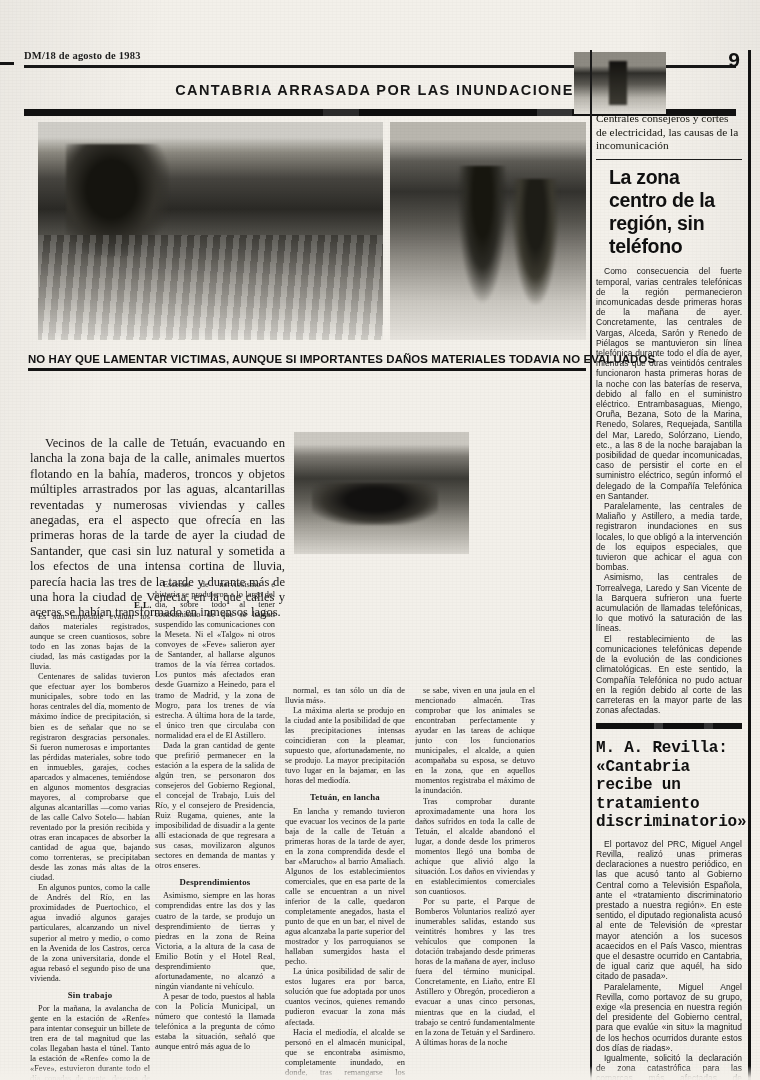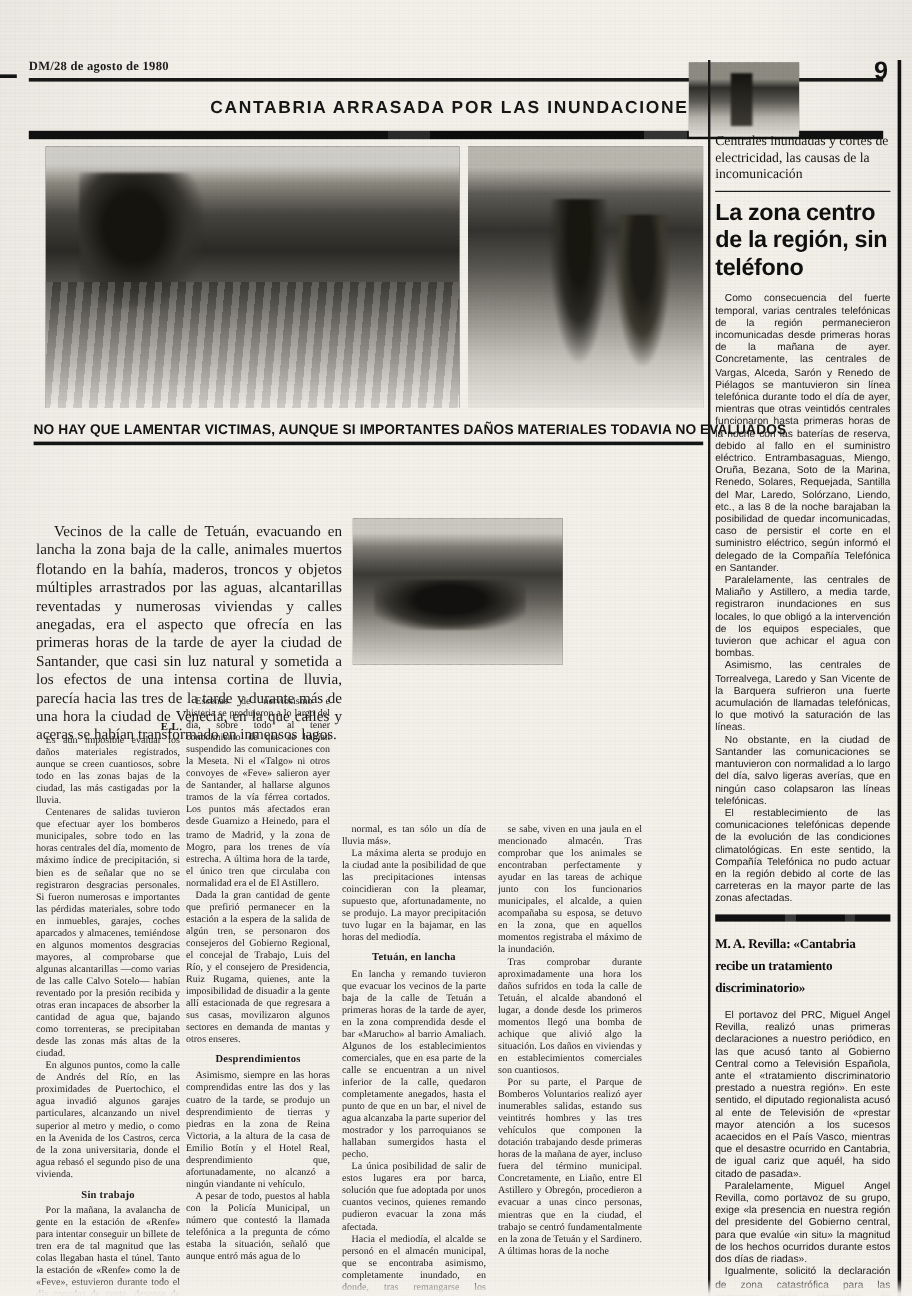--- a/index.html
+++ b/index.html
@@ -159,50 +159,51 @@
   }
   .rail-kicker{
     font-size:11.4px;line-height:13.6px;font-family:"Liberation Serif",serif;
     color:#15150f;
   }
   .rail-rule{height:1.6px;background:#1c1c1c;margin:6px 0 6px 0;}
   .rail-headline{
     font-family:"Liberation Sans",sans-serif;font-weight:bold;
     font-size:19.5px;line-height:23px;letter-spacing:-.3px;color:#101010;
     margin-bottom:8px;
+    margin-left:13px;
   }
   .rail-body{
     font-size:8.5px;line-height:10.2px;text-align:justify;
     font-family:Liberation Sans, sans-serif;
     -webkit-hyphens:auto;hyphens:auto;
   }
   .rail-body p{margin:0;text-indent:8px;}
   .rail-band{height:6px;margin:8px 0 10px 0;
     background:linear-gradient(90deg,#111 0 40%,#3a3a3a 40% 46%,#0f0f0f 46% 74%,#343434 74% 80%,#121212 80% 100%);
   }
   .rail-headline2{
-    font-family:Liberation Serif, serif;font-weight:bold;
-    font-size:11px;line-height:18.5px;letter-spacing:-.2px;color:#101010;
+    font-family:Liberation Mono, monospace;font-weight:bold;
+    font-size:16px;line-height:18.5px;letter-spacing:-.2px;color:#101010;
     margin-bottom:7px;
   }
   .fade-bottom{
     position:absolute;left:0;right:0;bottom:0;height:14px;
     background:linear-gradient(180deg, rgba(243,240,234,0) 0%, rgba(243,240,234,.95) 85%);
     pointer-events:none;
   }
 </style>
 </head>
 <body>
 
 <div class="page">
 
   <div class="crop-mark"></div>
 
   <div class="masthead">
-    <div class="mh-date">DM/28 de agosto de 1980</div>
+    <div class="mh-date">DM/18 de agosto de 1983</div>
     <div class="mh-rule"></div>
   </div>
   <div class="page-no">9</div>
 
   <div class="section-band">
     <div class="section-title">CANTABRIA ARRASADA POR LAS INUNDACIONES</div>
   </div>
   <div class="band-rule"></div>
 
   <div class="photo" id="photo-wide">
@@ -253,28 +254,27 @@
   <div class="col" id="col4">
       <p>se sabe, viven en una jaula en el mencionado almacén. Tras comprobar que los animales se encontraban perfectamente y ayudar en las tareas de achique junto con los funcionarios municipales, el alcalde, a quien acompañaba su esposa, se detuvo en la zona, que en aquellos momentos registraba el máximo de la inundación.</p>
       <p>Tras comprobar durante aproximadamente una hora los daños sufridos en toda la calle de Tetuán, el alcalde abandonó el lugar, a donde desde los primeros momentos llegó una bomba de achique que alivió algo la situación. Los daños en viviendas y en establecimientos comerciales son cuantiosos.</p>
       <p>Por su parte, el Parque de Bomberos Voluntarios realizó ayer inumerables salidas, estando sus veintitrés hombres y las tres vehículos que componen la dotación trabajando desde primeras horas de la mañana de ayer, incluso fuera del término municipal. Concretamente, en Liaño, entre El Astillero y Obregón, procedieron a evacuar a unas cinco personas, mientras que en la ciudad, el trabajo se centró fundamentalmente en la zona de Tetuán y el Sardinero. A últimas horas de la noche</p>
     </div>
 
   <div class="rail-divider"></div>
   <div class="rail-edge"></div>
 
   <div class="rail">
-    <div class="rail-kicker">Centrales inundadas y cortes de electricidad, las causas de la incomunicación</div>
+    <div class="rail-kicker">Centrales consejeros y cortes de electricidad, las causas de la incomunicación</div>
     <div class="rail-rule"></div>
     <div class="rail-headline">La zona centro de la región, sin teléfono</div>
     <div class="rail-body" id="rail-body-1">
         <p>Como consecuencia del fuerte temporal, varias centrales telefónicas de la región permanecieron incomunicadas desde primeras horas de la mañana de ayer. Concretamente, las centrales de Vargas, Alceda, Sarón y Renedo de Piélagos se mantuvieron sin línea telefónica durante todo el día de ayer, mientras que otras veintidós centrales funcionaron hasta primeras horas de la noche con las baterías de reserva, debido al fallo en el suministro eléctrico. Entrambasaguas, Miengo, Oruña, Bezana, Soto de la Marina, Renedo, Solares, Requejada, Santilla del Mar, Laredo, Solórzano, Liendo, etc., a las 8 de la noche barajaban la posibilidad de quedar incomunicadas, caso de persistir el corte en el suministro eléctrico, según informó el delegado de la Compañía Telefónica en Santander.</p>
         <p>Paralelamente, las centrales de Maliaño y Astillero, a media tarde, registraron inundaciones en sus locales, lo que obligó a la intervención de los equipos especiales, que tuvieron que achicar el agua con bombas.</p>
         <p>Asimismo, las centrales de Torrealvega, Laredo y San Vicente de la Barquera sufrieron una fuerte acumulación de llamadas telefónicas, lo que motivó la saturación de las líneas.</p>
-        <p>No obstante, en la ciudad de Santander las comunicaciones se mantuvieron con normalidad a lo largo del día, salvo ligeras averías, que en ningún caso colapsaron las líneas telefónicas.</p>
         <p>El restablecimiento de las comunicaciones telefónicas depende de la evolución de las condiciones climatológicas. En este sentido, la Compañía Telefónica no pudo actuar en la región debido al corte de las carreteras en la mayor parte de las zonas afectadas.</p>
       </div>
     <div class="rail-band"></div>
     <div class="rail-headline2">M. A. Revilla: «Cantabria recibe un tratamiento discriminatorio»</div>
     <div class="rail-body" id="rail-body-2">
         <p>El portavoz del PRC, Miguel Angel Revilla, realizó unas primeras declaraciones a nuestro periódico, en las que acusó tanto al Gobierno Central como a Televisión Española, ante el «tratamiento discriminatorio prestado a nuestra región». En este sentido, el diputado regionalista acusó al ente de Televisión de «prestar mayor atención a los sucesos acaecidos en el País Vasco, mientras que el desastre ocurrido en Cantabria, de igual cariz que aquél, ha sido citado de pasada».</p>
         <p>Paralelamente, Miguel Angel Revilla, como portavoz de su grupo, exige «la presencia en nuestra región del presidente del Gobierno central, para que evalúe «in situ» la magnitud de los hechos ocurridos durante estos dos días de riadas».</p>
         <p>Igualmente, solicitó la declaración de zona catastrófica para las comarcas más afectadas de Cantabria, incluyendo la zona</p>
       </div>
   </div>

